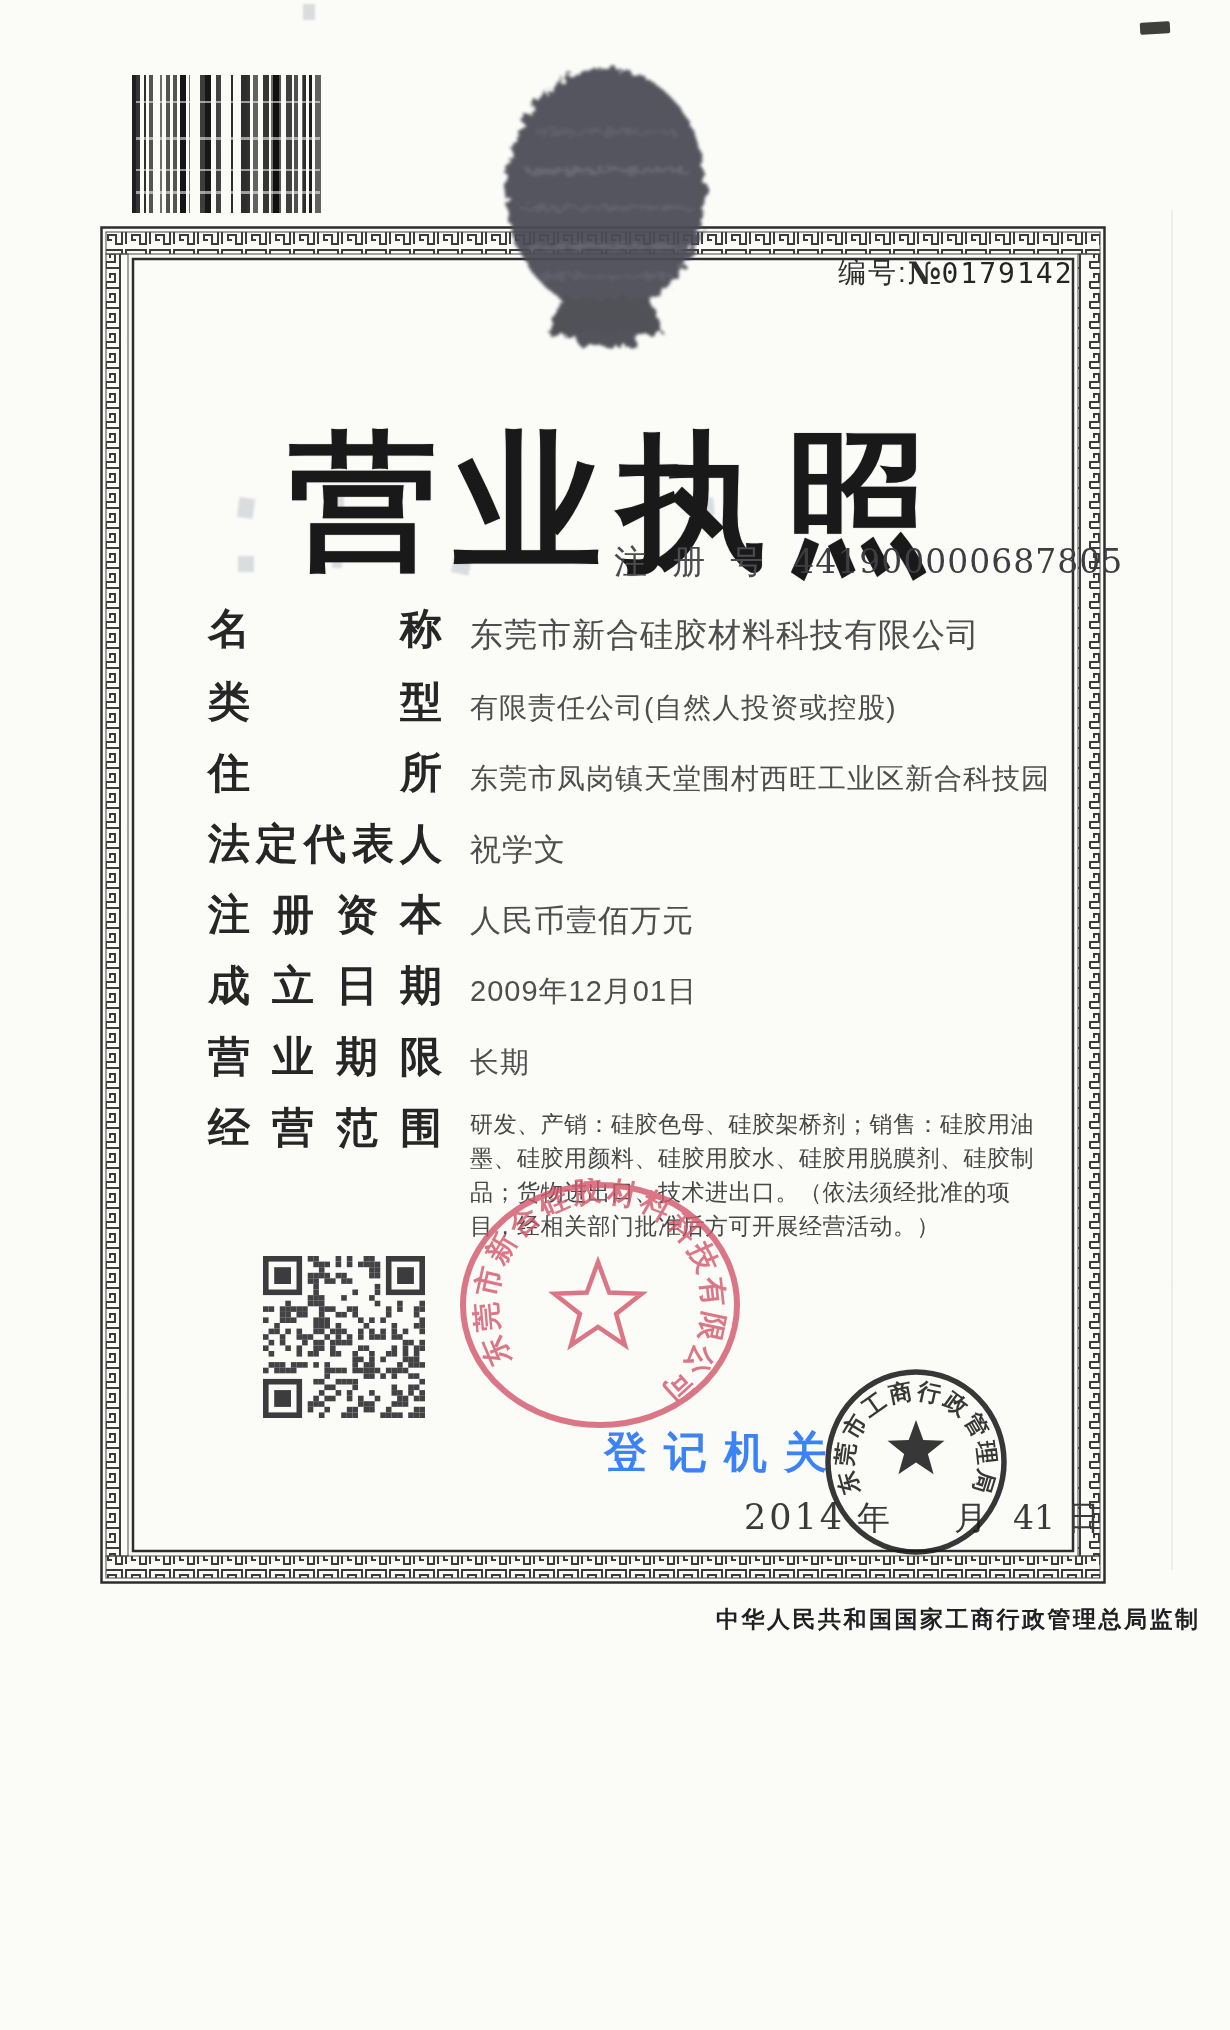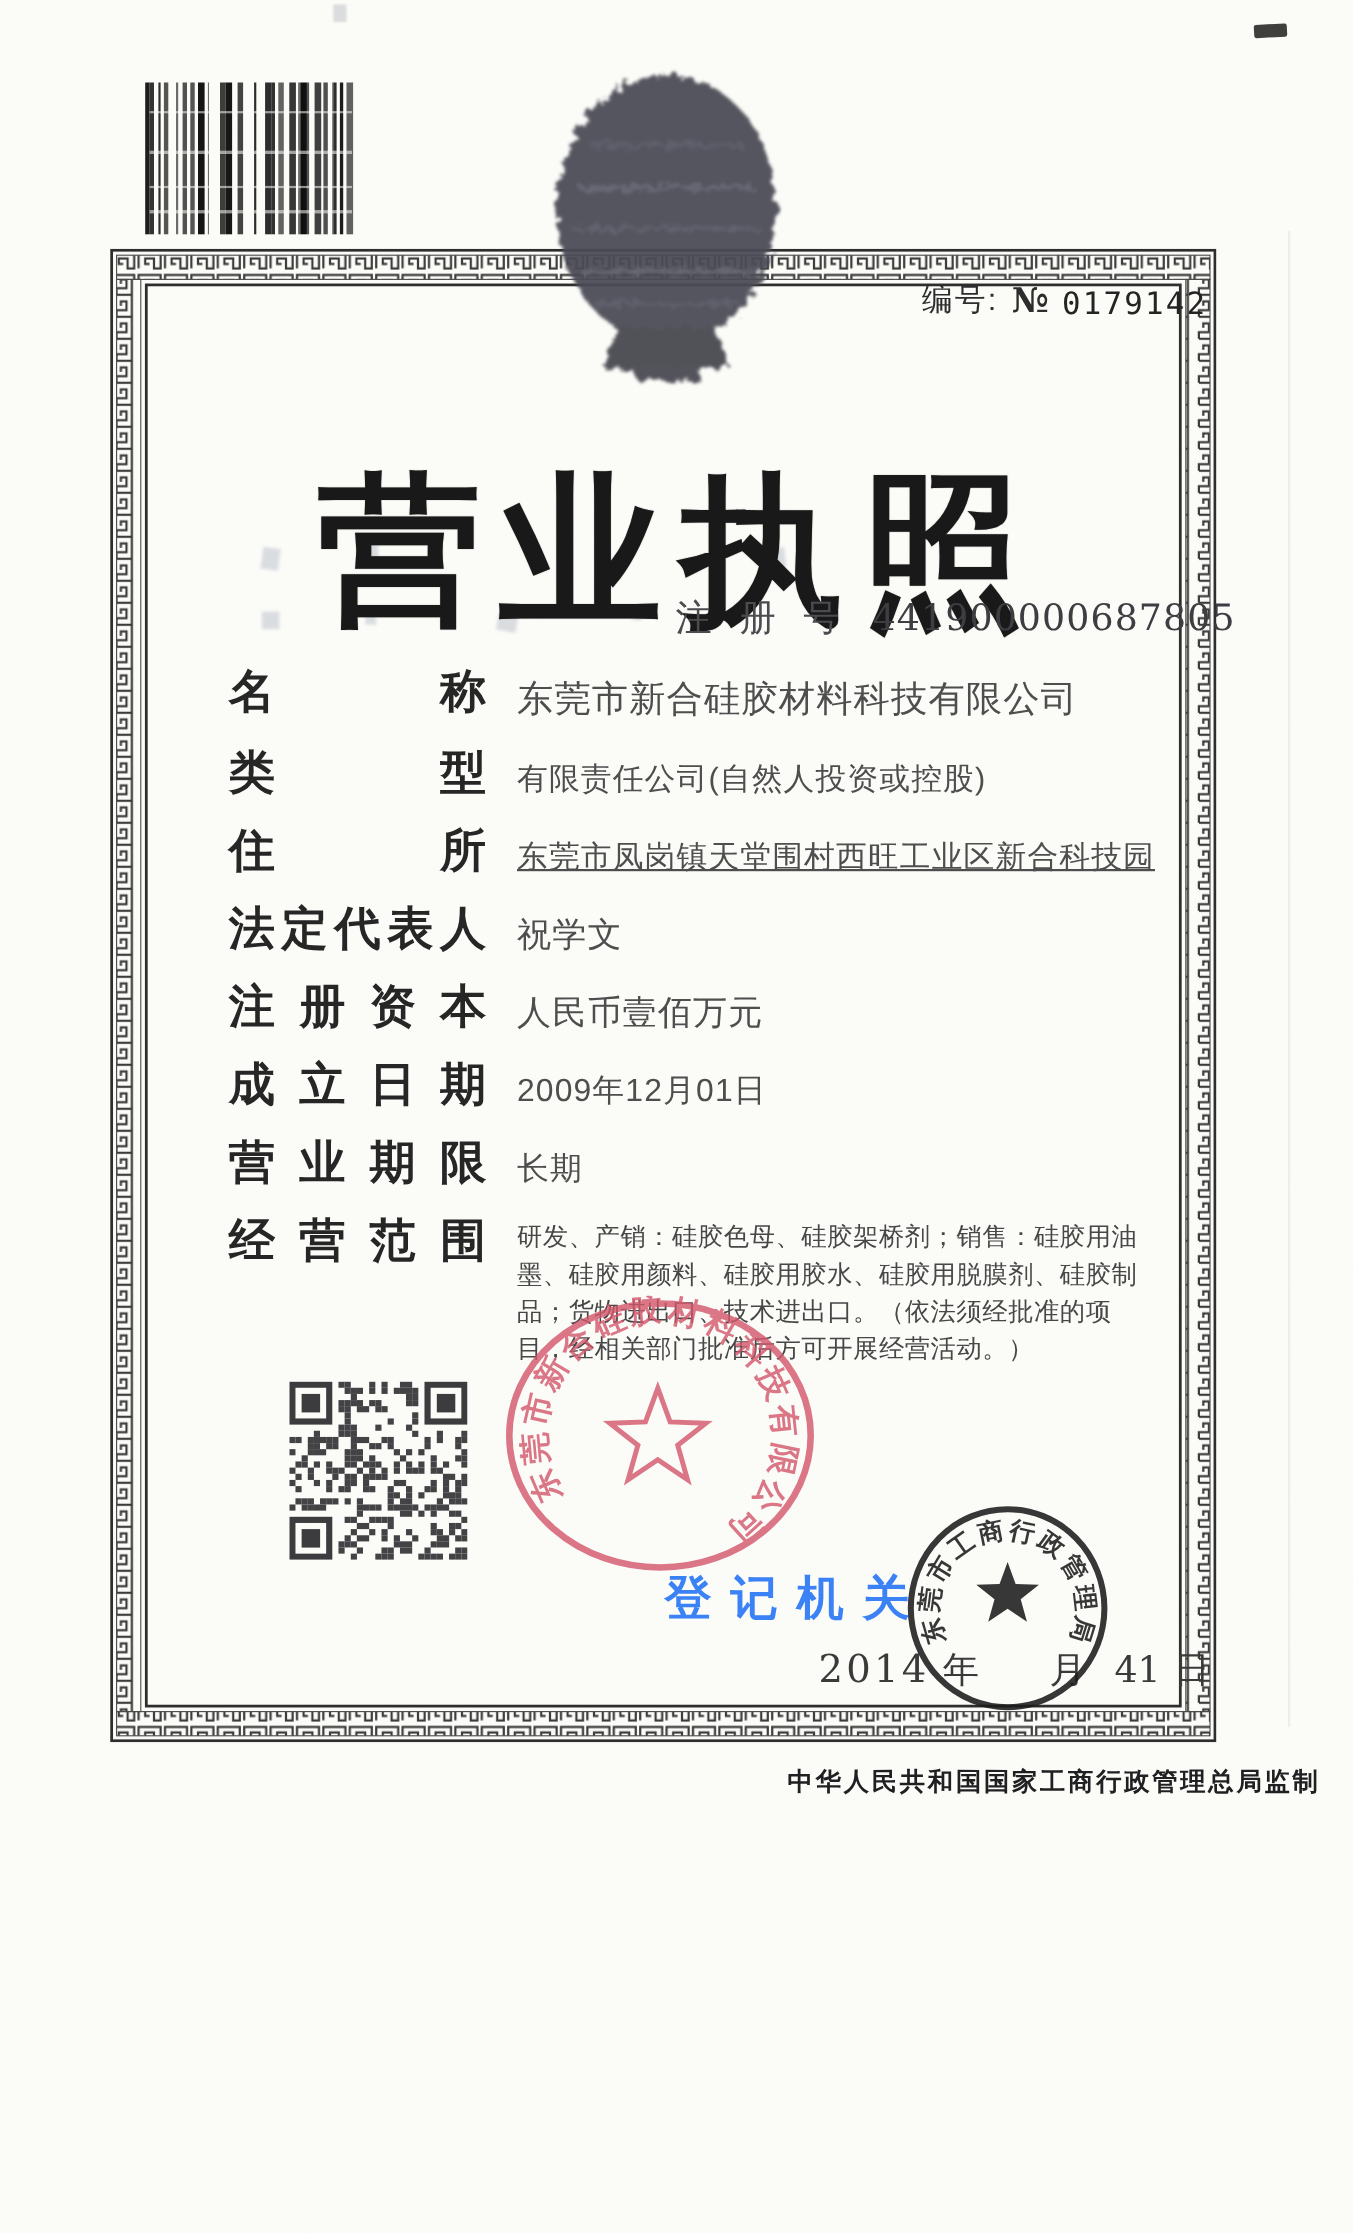--- a/index.html
+++ b/index.html
@@ -4,40 +4,40 @@
 <style>
   html,body{margin:0;padding:0;}
   body{background:#e8e8e6;font-family:"Liberation Sans",sans-serif;}
   .page{position:relative;width:1230px;height:2030px;background:#fbfbf8;overflow:hidden;margin:0 auto;}
 
   
   .barcode{position:absolute;left:130px;top:73px;width:196px;height:142px;filter:blur(.4px);}
   .emblem{position:absolute;left:492px;top:60px;width:228px;height:292px;z-index:3;filter:blur(.8px);opacity:.94;}
   .frame{position:absolute;left:100px;top:226px;width:1006px;height:1358px;z-index:1;}
 
-  .serial{position:absolute;left:838px;top:254px;z-index:4;display:flex;align-items:flex-end;gap:12px;color:#2d2d2d;}
+  .serial{position:absolute;left:838px;top:254px;z-index:4;display:flex;align-items:center;color:#2d2d2d;}
   .serial .lbl{font-size:28px;letter-spacing:2px;}
   .serial .no{font-family:"DejaVu Serif",serif;font-weight:700;font-size:31px;}
   .serial .num{font-family:"DejaVu Sans Mono",monospace;font-size:28px;letter-spacing:2px;color:#242424;}
 
   .title{position:absolute;left:289px;top:310px;width:642px;z-index:4;font-size:148px;line-height:185px;font-weight:900;color:#191919;text-shadow:0 0 1px rgba(20,20,20,.55);}
   .cjust{display:flex;justify-content:space-between;}
 
   .regline{position:absolute;left:614px;top:540px;z-index:4;display:flex;align-items:baseline;}
   .reg-label{font-size:33px;letter-spacing:8px;color:#4c4c50;}
   .reg-value{margin-left:22px;font-family:"DejaVu Serif",serif;font-size:33px;letter-spacing:1px;color:#3d3d42;}
 
   
   .fields{position:absolute;left:208px;top:602px;width:850px;z-index:4;}
   .frow{display:flex;align-items:flex-start;margin-bottom:17px;}
   .flabel{width:234px;flex:0 0 234px;font-size:42px;line-height:54px;font-weight:600;color:#262626;}
   .fvalue{margin-left:28px;padding-top:11px;color:#4e4e4e;letter-spacing:1px;}
   .r0 .fvalue{font-size:33px;}
   .r1 .fvalue{font-size:28px;padding-top:14px;}
-  .r2 .fvalue{font-size:28px;padding-top:14px;text-decoration:underline;}
+  .r2 .fvalue{font-size:28px;padding-top:14px;}
   .r3 .fvalue{font-size:31px;padding-top:12px;}
   .r4 .fvalue{font-size:31px;padding-top:12px;}
   .r5 .fvalue{font-size:29px;padding-top:13px;}
   .r6 .fvalue{font-size:29px;padding-top:13px;}
   .r7 .fvalue{font-size:23px;line-height:34px;width:575px;padding-top:6px;letter-spacing:.5px;color:#474747;}
 
   
   .qr{position:absolute;left:263px;top:1256px;width:162px;height:162px;z-index:4;filter:blur(.3px);opacity:.88;}
   .company-seal{position:absolute;left:456px;top:1178px;width:288px;height:256px;z-index:5;opacity:.8;filter:blur(.3px);}
   .registrar-label{position:absolute;left:604px;top:1424px;z-index:4;font-size:43px;font-weight:600;letter-spacing:17px;color:#3b82f6;}

